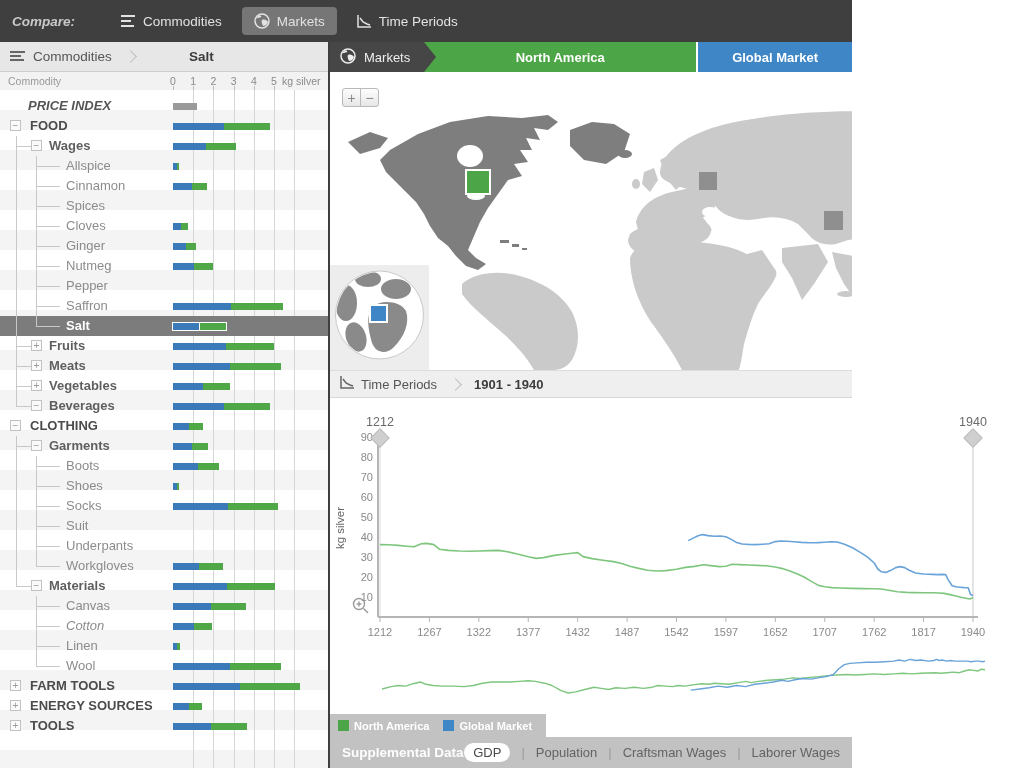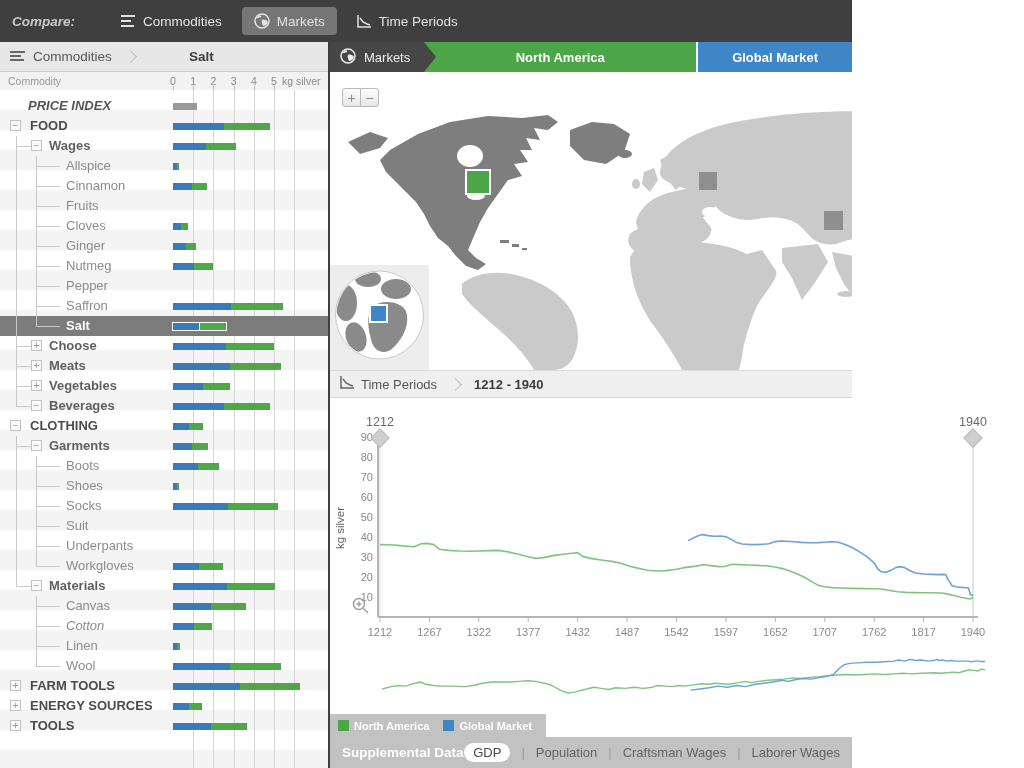--- a/index.html
+++ b/index.html
@@ -226,21 +226,21 @@
               <span class="lbl" style="left: 66px;">Cinnamon</span>
               <div class="bars">
                 <span class="seg" style="width: 19.19px; background: rgb(59, 122, 185);"></span>
                 <span class="seg" style="width: 15.15px; background: rgb(80, 167, 72);"></span>
               </div>
             </div>
             <div class="trow k-item" style="top: 106px;">
               <div class="vguide" style="left: 16px; top: 0px; height: 20px;"></div>
               <div class="vguide" style="left: 36px; top: 0px; height: 20px;"></div>
               <div class="hguide" style="left: 36px; width: 24px;"></div>
-              <span class="lbl" style="left: 66px;">Fruits</span>
+              <span class="lbl" style="left: 66px;">Spices</span>
             </div>
             <div class="trow k-item" style="top: 126px;">
               <div class="vguide" style="left: 16px; top: 0px; height: 20px;"></div>
               <div class="vguide" style="left: 36px; top: 0px; height: 20px;"></div>
               <div class="hguide" style="left: 36px; width: 24px;"></div>
               <span class="lbl" style="left: 66px;">Cloves</span>
               <div class="bars">
                 <span class="seg" style="width: 8.484px; background: rgb(59, 122, 185);"></span>
                 <span class="seg" style="width: 6.06px; background: rgb(80, 167, 72);"></span>
               </div>
@@ -288,21 +288,21 @@
               <span class="lbl" style="left: 66px;">Salt</span>
               <div class="bars">
                 <span class="seg" style="width: 27.27px; background: rgb(59, 122, 185);"></span>
                 <span class="seg" style="width: 25.25px; background: rgb(80, 167, 72);"></span>
               </div>
             </div>
             <div class="trow k-group" style="top: 246px;">
               <div class="vguide" style="left: 16px; top: 0px; height: 20px;"></div>
               <div class="hguide" style="left: 16px; width: 15px;"></div>
               <div class="expander" style="left: 31px;">+</div>
-              <span class="lbl" style="left: 49px;">Choose</span>
+              <span class="lbl" style="left: 49px;">Fruits</span>
               <div class="bars">
                 <span class="seg" style="width: 52.52px; background: rgb(59, 122, 185);"></span>
                 <span class="seg" style="width: 48.48px; background: rgb(80, 167, 72);"></span>
               </div>
             </div>
             <div class="trow k-group" style="top: 266px;">
               <div class="vguide" style="left: 16px; top: 0px; height: 20px;"></div>
               <div class="hguide" style="left: 16px; width: 15px;"></div>
               <div class="expander" style="left: 31px;">+</div>
               <span class="lbl" style="left: 49px;">Meats</span>
@@ -573,21 +573,21 @@
 
       <div id="time-bar">
         <span>
           <svg width="15" height="13" viewBox="0 0 15 13">
               <path d="M1,0 V12 H14" fill="none" stroke="#666" stroke-width="1.5"></path>
               <path d="M3,3 L6,7 L10,9 L13,10" fill="none" stroke="#666" stroke-width="1.5"></path>
             </svg>
         </span>
         <span>Time Periods</span>
         <span class="chev"></span>
-        <span class="range-label">1212 - 1940</span>
+        <span class="range-label">1901 - 1940</span>
       </div>
 
       <div id="chart-area">
         <svg id="chart-svg" width="692" height="316" viewBox="0 0 692 316">
             <line x1="50" y1="46" x2="50" y2="219" stroke="#dedede"></line>
             <line x1="643" y1="46" x2="643" y2="219" stroke="#c9c9c9"></line>
             <line x1="48" y1="33" x2="48" y2="219" stroke="#b5b5b5" stroke-width="2"></line>
             <line x1="48" y1="219" x2="648" y2="219" stroke="#b5b5b5" stroke-width="2"></line>
             <text x="43" y="203" text-anchor="end" font-size="11" fill="#8a8a8a">10</text>
             <text x="43" y="183" text-anchor="end" font-size="11" fill="#8a8a8a">20</text>

